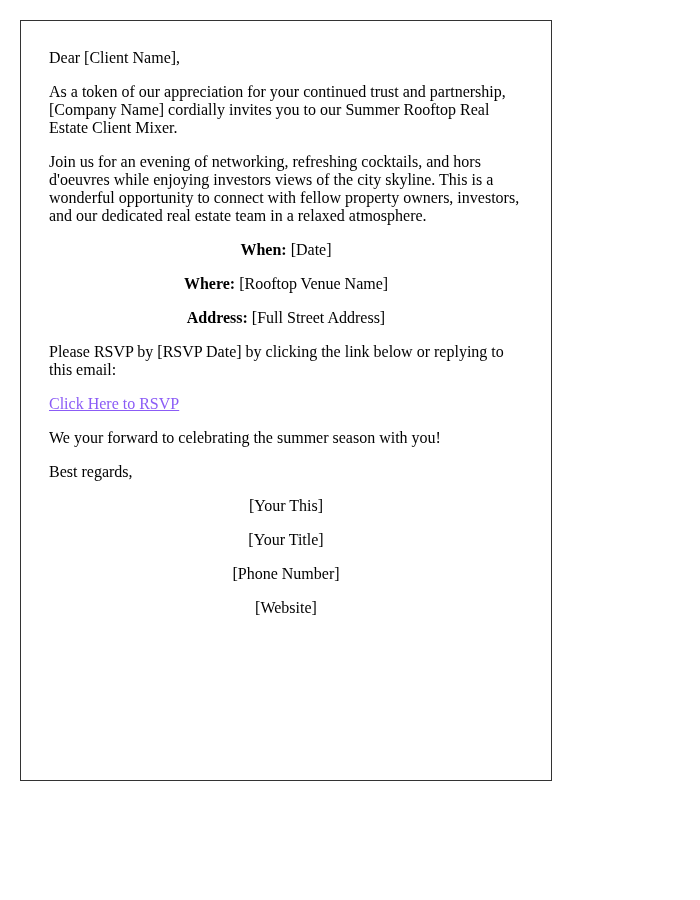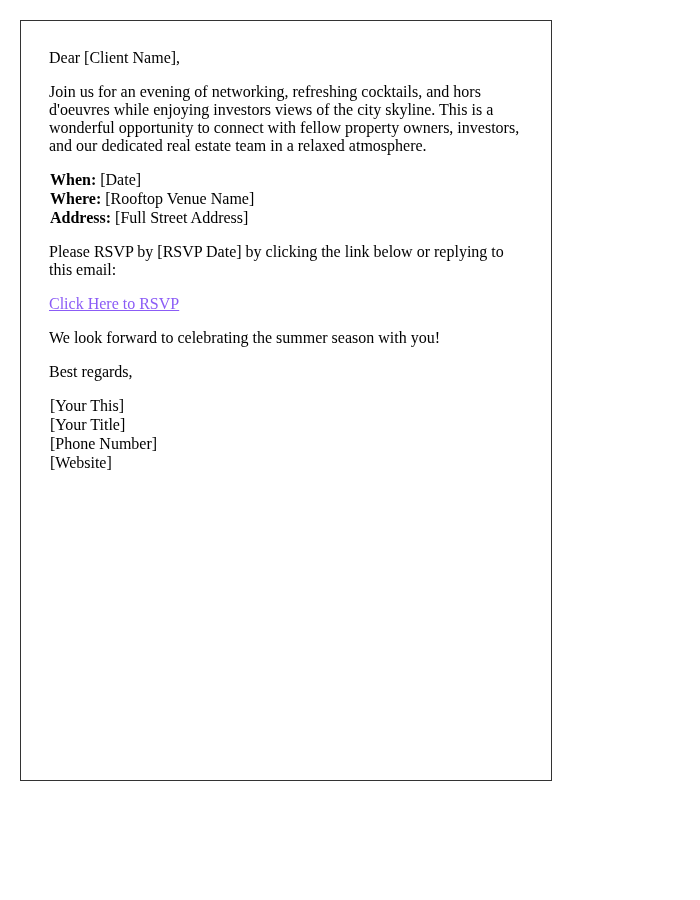--- a/index.html
+++ b/index.html
@@ -5,39 +5,40 @@
   html, body { margin: 0; padding: 0; background: #ffffff; }
   body { width: 700px; height: 900px; position: relative; font-family: "Liberation Serif", "DejaVu Serif", serif; color: #000; }
   .letter {
     position: absolute; left: 20px; top: 20px;
     width: 532px; height: 761px; box-sizing: border-box;
     border: 1px solid #333;
     padding: 28px 28px 0 28px;
     font-size: 16px; line-height: 18px;
   }
   .letter p { margin: 0 0 16px 0; }
-  .details p, .signature p { margin: 1px; }
+  .details p, .signature p { margin: 16px; text-align: center; }
   .details, .signature { margin-bottom: 16px; }
   .details b { font-weight: bold; }
   a.rsvp { color: #8b5cf6; text-decoration: underline; }
 </style>
 </head>
 <body>
 
 <div class="letter">
   <p>Dear [Client Name],</p>
+  <p>As a token of our appreciation for your continued trust and partnership, [Company Name] cordially invites you to our Summer Rooftop Real Estate Client Mixer.</p>
   <p>Join us for an evening of networking, refreshing cocktails, and hors d'oeuvres while enjoying investors views of the city skyline. This is a wonderful opportunity to connect with fellow property owners, investors, and our dedicated real estate team in a relaxed atmosphere.</p>
   <div class="details">
     <p><b>When:</b><span> [Date]</span></p>
     <p><b>Where:</b><span> [Rooftop Venue Name]</span></p>
     <p><b>Address:</b><span> [Full Street Address]</span></p>
   </div>
   <p>Please RSVP by [RSVP Date] by clicking the link below or replying to this email:</p>
   <p><a href="#" class="rsvp">Click Here to RSVP</a></p>
-  <p>We look forward to celebrating the summer season with you!</p>
+  <p>We your forward to celebrating the summer season with you!</p>
   <p>Best regards,</p>
   <div class="signature">
     <p>[Your This]</p>
     <p>[Your Title]</p>
     <p>[Phone Number]</p>
     <p>[Website]</p>
   </div>
 </div>
 
 </body></html>

